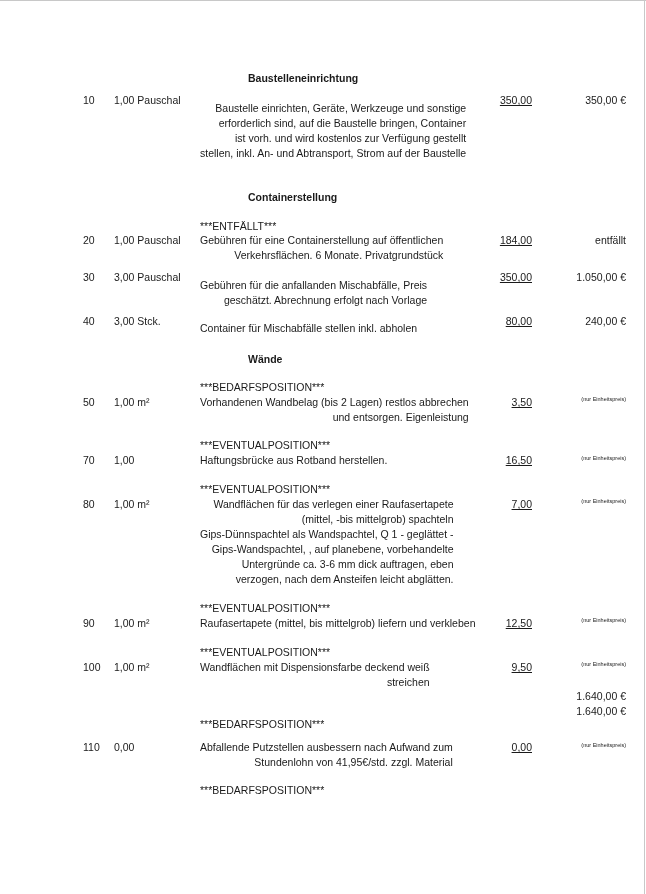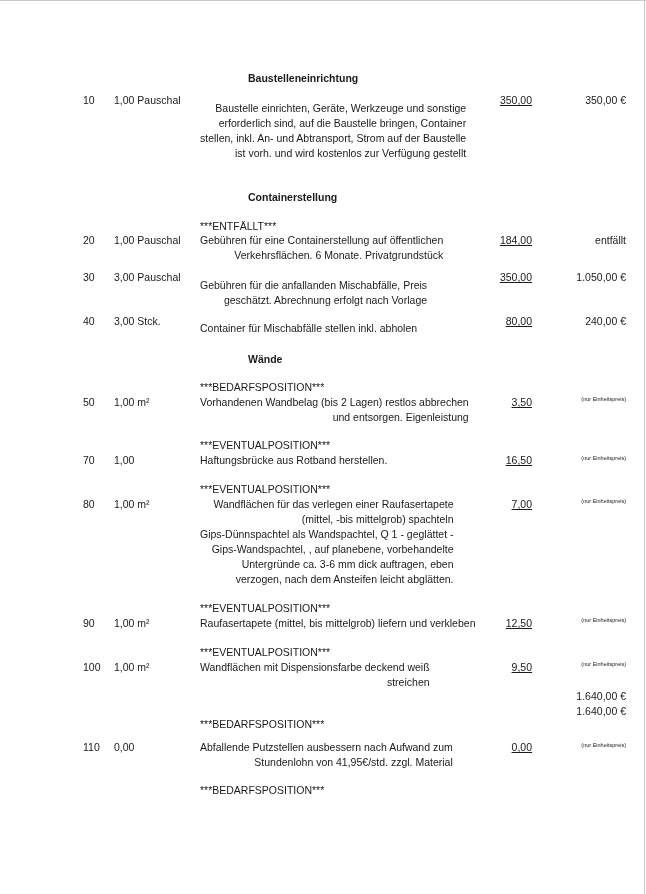--- a/index.html
+++ b/index.html
@@ -26,22 +26,22 @@
 <div class="border-right"></div>
 
 <div class="abs desc heading" style="top:71px">Baustelleneinrichtung</div>
 
 <div>
   <div class="abs pos" style="top:93px">10</div>
   <div class="abs qty" style="top:93px">1,00 Pauschal</div>
   <div class="desc-block" style="top:101px">
     <div>Baustelle einrichten,  Geräte, Werkzeuge und sonstige</div>
     <div>erforderlich sind, auf die Baustelle bringen, Container</div>
+    <div>ist vorh. und wird kostenlos zur Verfügung gestellt</div>
     <div>stellen, inkl. An- und Abtransport, Strom auf der Baustelle</div>
-    <div>ist vorh. und wird kostenlos zur Verfügung gestellt</div>
   </div>
   <div class="abs unit" style="top:93px">350,00</div>
   <div class="abs total" style="top:93px">350,00 €</div>
 </div>
 
 <div class="abs desc heading" style="top:190px">Containerstellung</div>
 
 <div>
   <div class="abs desc" style="top:219px">***ENTFÄLLT***</div>
   <div class="abs pos" style="top:233px">20</div>

